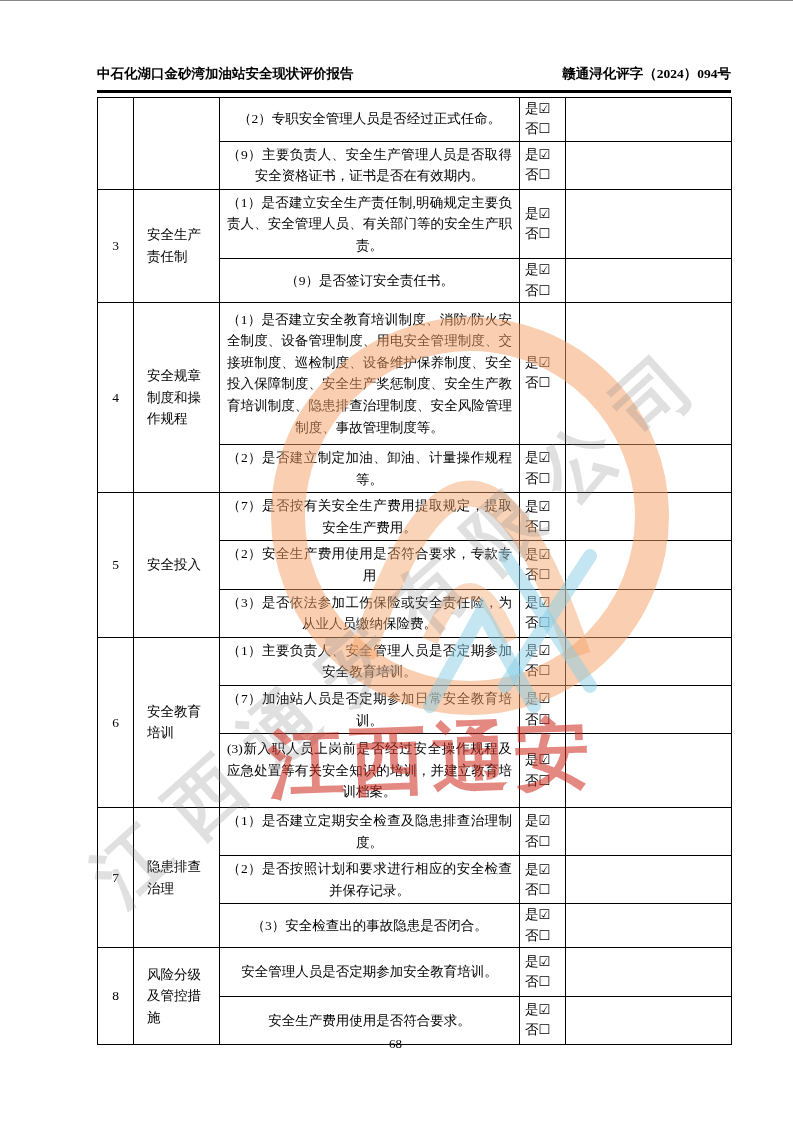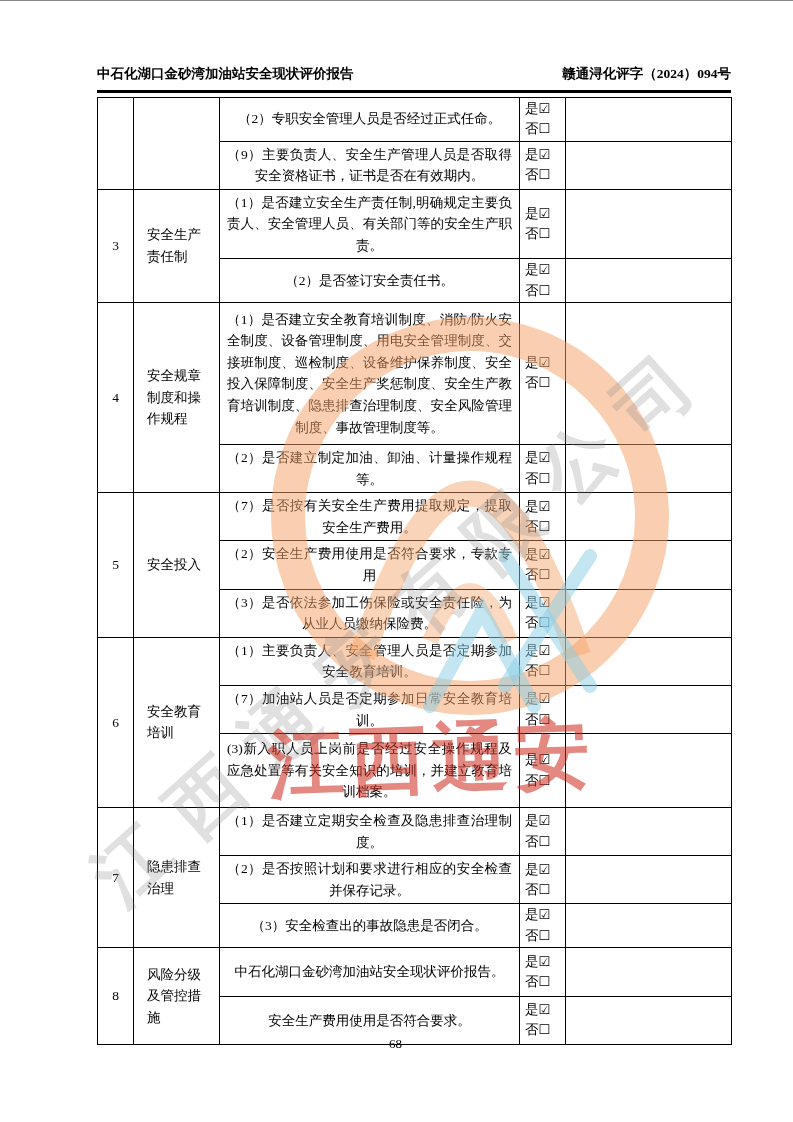--- a/index.html
+++ b/index.html
@@ -81,21 +81,21 @@
         <div class="itm">（1）是否建立安全生产责任制,明确规定主要负责人、安全管理人员、有关部门等的安全生产职责。</div>
           </td>
       <td class="c-yn">
         <div class="yn-line"><span>是</span><span class="cb">☑</span></div>
         <div class="yn-line"><span>否</span><span class="cb">☐</span></div>
           </td>
       <td class="c-note"></td>
     </tr>
     <tr style="height:40px">
       <td class="c-item">
-        <div class="itm">（2）是否签订安全责任书。</div>
+        <div class="itm">（9）是否签订安全责任书。</div>
           </td>
       <td class="c-yn">
         <div class="yn-line"><span>是</span><span class="cb">☑</span></div>
         <div class="yn-line"><span>否</span><span class="cb">☐</span></div>
           </td>
       <td class="c-note"></td>
     </tr>
 
     <tr style="height:142px">
       <td class="c-no" rowspan="2">4</td>
@@ -216,21 +216,21 @@
         <div class="yn-line"><span>是</span><span class="cb">☑</span></div>
         <div class="yn-line"><span>否</span><span class="cb">☐</span></div>
           </td>
       <td class="c-note"></td>
     </tr>
 
     <tr style="height:49px">
       <td class="c-no" rowspan="2">8</td>
       <td class="c-cat" rowspan="2">风险分级及管控措施</td>
       <td class="c-item">
-        <div class="itm">中石化湖口金砂湾加油站安全现状评价报告。</div>
+        <div class="itm">安全管理人员是否定期参加安全教育培训。</div>
           </td>
       <td class="c-yn">
         <div class="yn-line"><span>是</span><span class="cb">☑</span></div>
         <div class="yn-line"><span>否</span><span class="cb">☐</span></div>
           </td>
       <td class="c-note"></td>
     </tr>
     <tr style="height:48px">
       <td class="c-item">
         <div class="itm">安全生产费用使用是否符合要求。</div>

